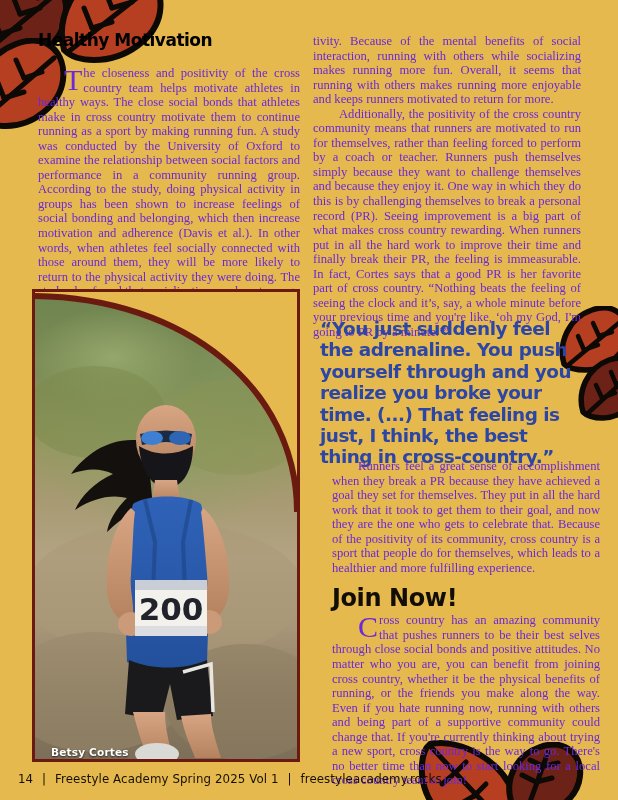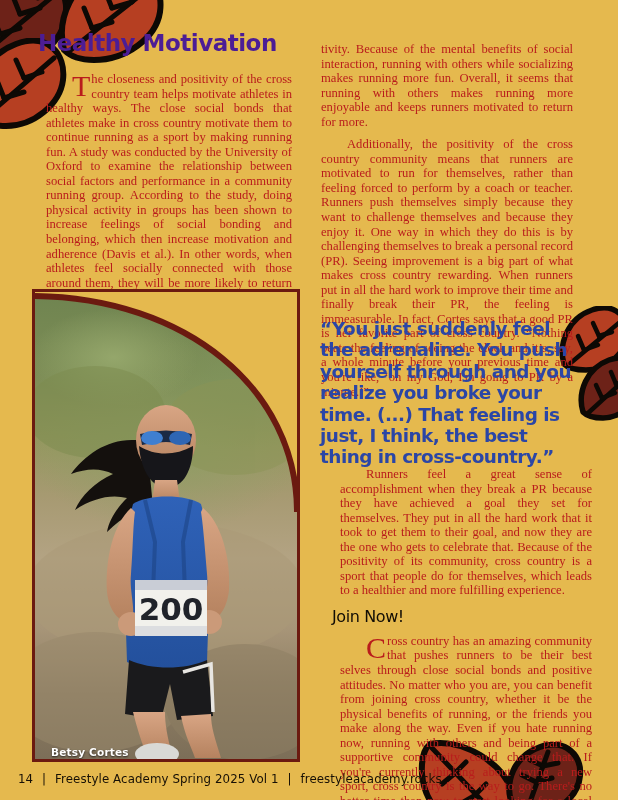--- a/index.html
+++ b/index.html
@@ -16,42 +16,42 @@
   .leaf{position:absolute;pointer-events:none;}
 
   
   .col{position:absolute;color:#1b1206;}
   .col-left{left:38px;top:30px;width:262px;}
   .col-right{left:313px;top:34px;width:268px;}
 
   h1.headline{
     font-family:"DejaVu Sans", sans-serif;
     font-weight:bold;
-    font-size:23px;
+    font-size:17px;
     letter-spacing:-0.5px;
     margin:0 0 16px 0;
-    color:#4c1d95;
+    color:#000000;
   }
   h2.subhead{
     font-family:"DejaVu Sans", sans-serif;
-    font-weight:normal;
-    font-size:16px;
+    font-weight:bold;
+    font-size:24px;
     letter-spacing:-0.4px;
     margin:9px 0 1px 0;
     color:#120d05;
   }
 
   p.body{
-    margin:8px;
+    margin:0;
     font-size:12.6px;
     line-height:14.55px;
     text-align:justify;
     text-justify:inter-word;
     hyphens:manual;
-    color:#b91c1c;
+    color:#6d28d9;
   }
   p.body + p.body{text-indent:26px;}
   .indent{text-indent:26px;}
 
   
   .dropcap::first-letter{
     float:left;
     font-size:30px;
     line-height:24px;
     padding:2px 1px 0 0;

